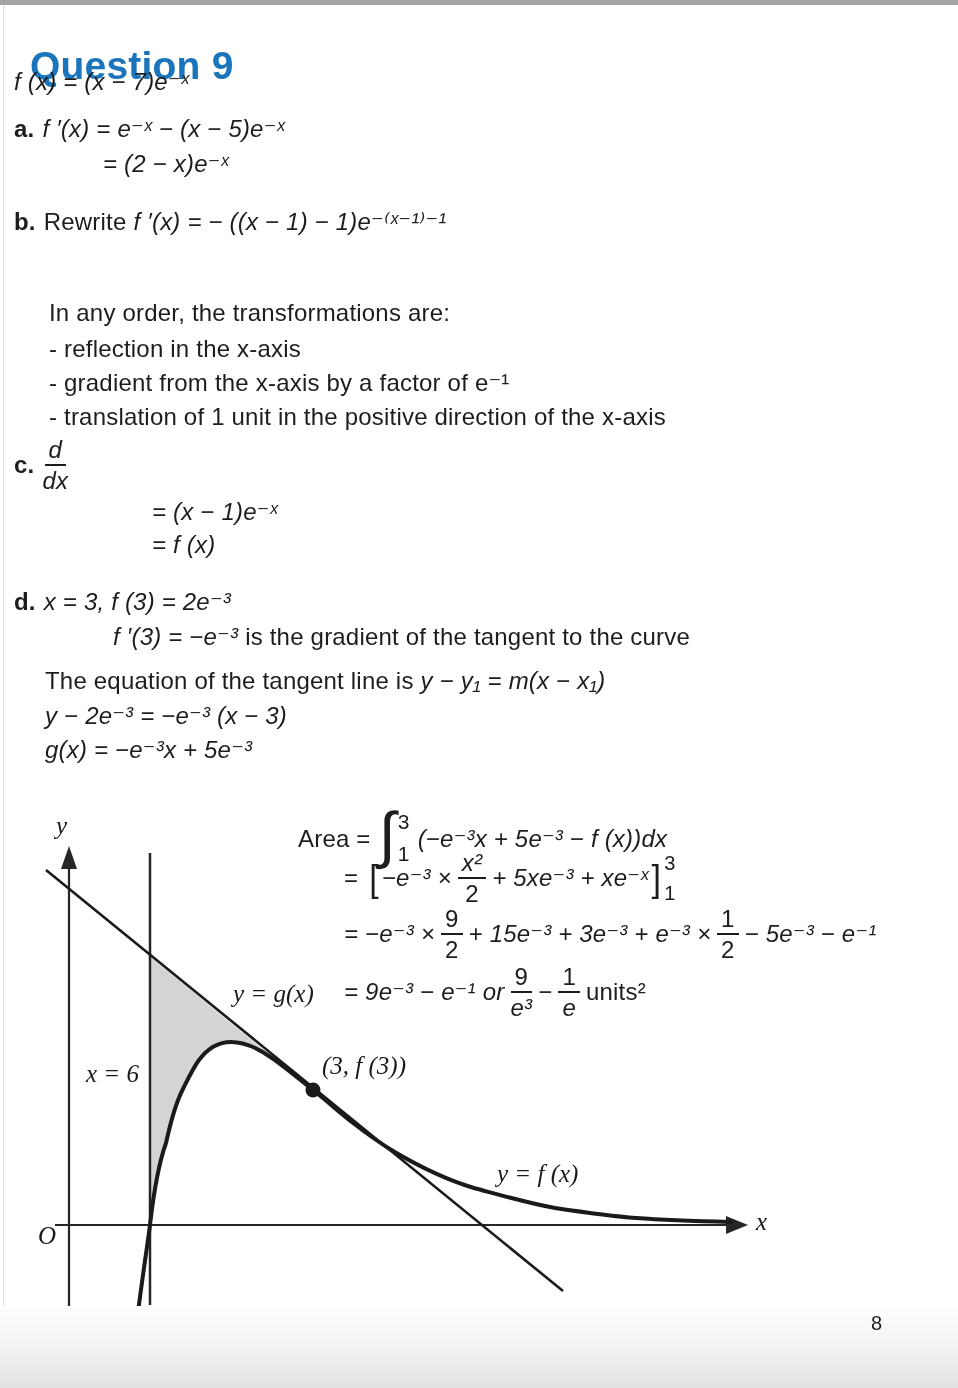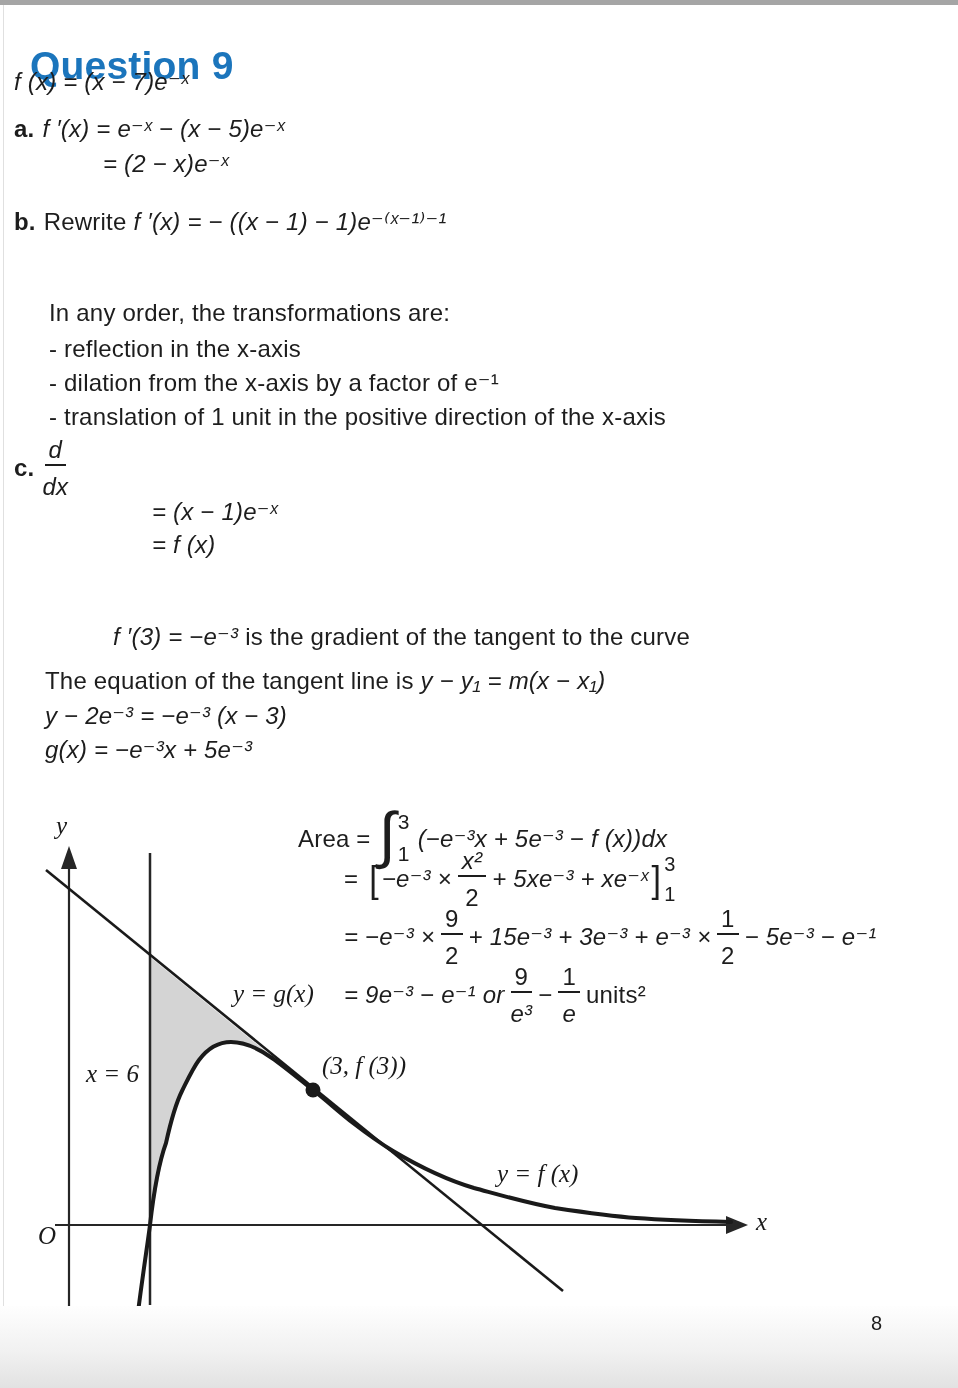--- a/index.html
+++ b/index.html
@@ -10,21 +10,21 @@
   .heading{position:absolute;left:14px;top:28px;margin:16px;font-size:39px;font-weight:700;
            color:#1b75bc;letter-spacing:.2px;}
   .line{position:absolute;font-size:24px;white-space:nowrap;letter-spacing:.2px;}
   .row{position:absolute;display:flex;align-items:center;font-size:24px;white-space:nowrap;letter-spacing:.2px;}
   .math{font-style:italic;}
   .plabel{font-weight:700;font-style:normal;margin-right:8px;}
   .word{margin-right:7px;}
   .frac{display:inline-flex;flex-direction:column;align-items:center;text-align:center;
         vertical-align:middle;line-height:1.05;margin:0 6px;}
   .frac .num{border-bottom:2px solid #1d1d1d;padding:0 4px 2px;}
-  .frac .den{padding-top:8px;}
+  .frac .den{padding-top:2px;}
   .int{font-size:62px;line-height:.85;font-style:normal;margin:0 2px 6px 8px;}
   .lims{display:inline-flex;flex-direction:column;align-items:flex-start;font-size:21px;
         line-height:1.5;margin:0 8px 0 0;}
   .brk{font-size:34px;line-height:1;margin:0 3px;transform:scaleY(1.08);font-style:normal;}
   .eq{margin-right:8px;}
   .figure{position:absolute;left:0;top:808px;width:790px;height:524px;}
   .fig-label{position:absolute;font-family:"Liberation Serif","DejaVu Serif",serif;
              font-style:italic;font-size:25px;white-space:nowrap;color:#1a1a1a;}
   .footer{position:absolute;left:0;right:0;top:1306px;height:82px;
           background:linear-gradient(180deg,#fefefe 0%,#f1f1f1 55%,#e2e2e2 100%);}
@@ -44,33 +44,36 @@
   <div class="line" style="left:14px;top:115px">
     <span class="plabel">a.</span><span class="math">f ′(x) = e⁻ˣ − (x − 5)e⁻ˣ</span>
   </div>
   <div class="line math" style="left:103px;top:150px">= (2 − x)e⁻ˣ</div>
 
   <div class="line" style="left:14px;top:208px">
     <span class="plabel">b.</span><span class="word">Rewrite</span><span class="math">f ′(x) = − ((x − 1) − 1)e⁻⁽ˣ⁻¹⁾⁻¹</span>
   </div>
   <div class="line" style="left:49px;top:335px">- reflection in the x-axis</div>
   <div class="line" style="left:49px;top:299px">In any order, the transformations are:</div>
-  <div class="line" style="left:49px;top:369px">- dilation from the x-axis by a factor of e⁻¹</div>
+  <div class="line" style="left:49px;top:369px">- gradient from the x-axis by a factor of e⁻¹</div>
   <div class="line" style="left:49px;top:403px">- translation of 1 unit in the positive direction of the x-axis</div>
 
   <div class="row" style="left:14px;top:437px">
     <span class="plabel">c.</span>
     <span class="frac math" style="margin-left:0">
       <span class="num">d</span>
       <span class="den">dx</span>
     </span>
   </div>
   <div class="line math" style="left:152px;top:498px">= (x − 1)e⁻ˣ</div>
   <div class="line math" style="left:152px;top:531px">= f (x)</div>
 
+  <div class="line" style="left:14px;top:588px">
+    <span class="plabel">d.</span><span class="math">x = 3, f (3) = 2e⁻³</span>
+  </div>
   <div class="line" style="left:113px;top:623px">
     <span class="math word">f ′(3) = −e⁻³</span><span>is the gradient of the tangent to the curve</span>
   </div>
   <div class="line" style="left:45px;top:667px">
     <span class="word">The equation of the tangent line is</span><span class="math">y − y₁ = m(x − x₁)</span>
   </div>
   <div class="line math" style="left:45px;top:702px">y − 2e⁻³ = −e⁻³ (x − 3)</div>
   <div class="line math" style="left:45px;top:736px">g(x) = −e⁻³x + 5e⁻³</div>
 
   <div class="row" style="left:298px;top:808px">

